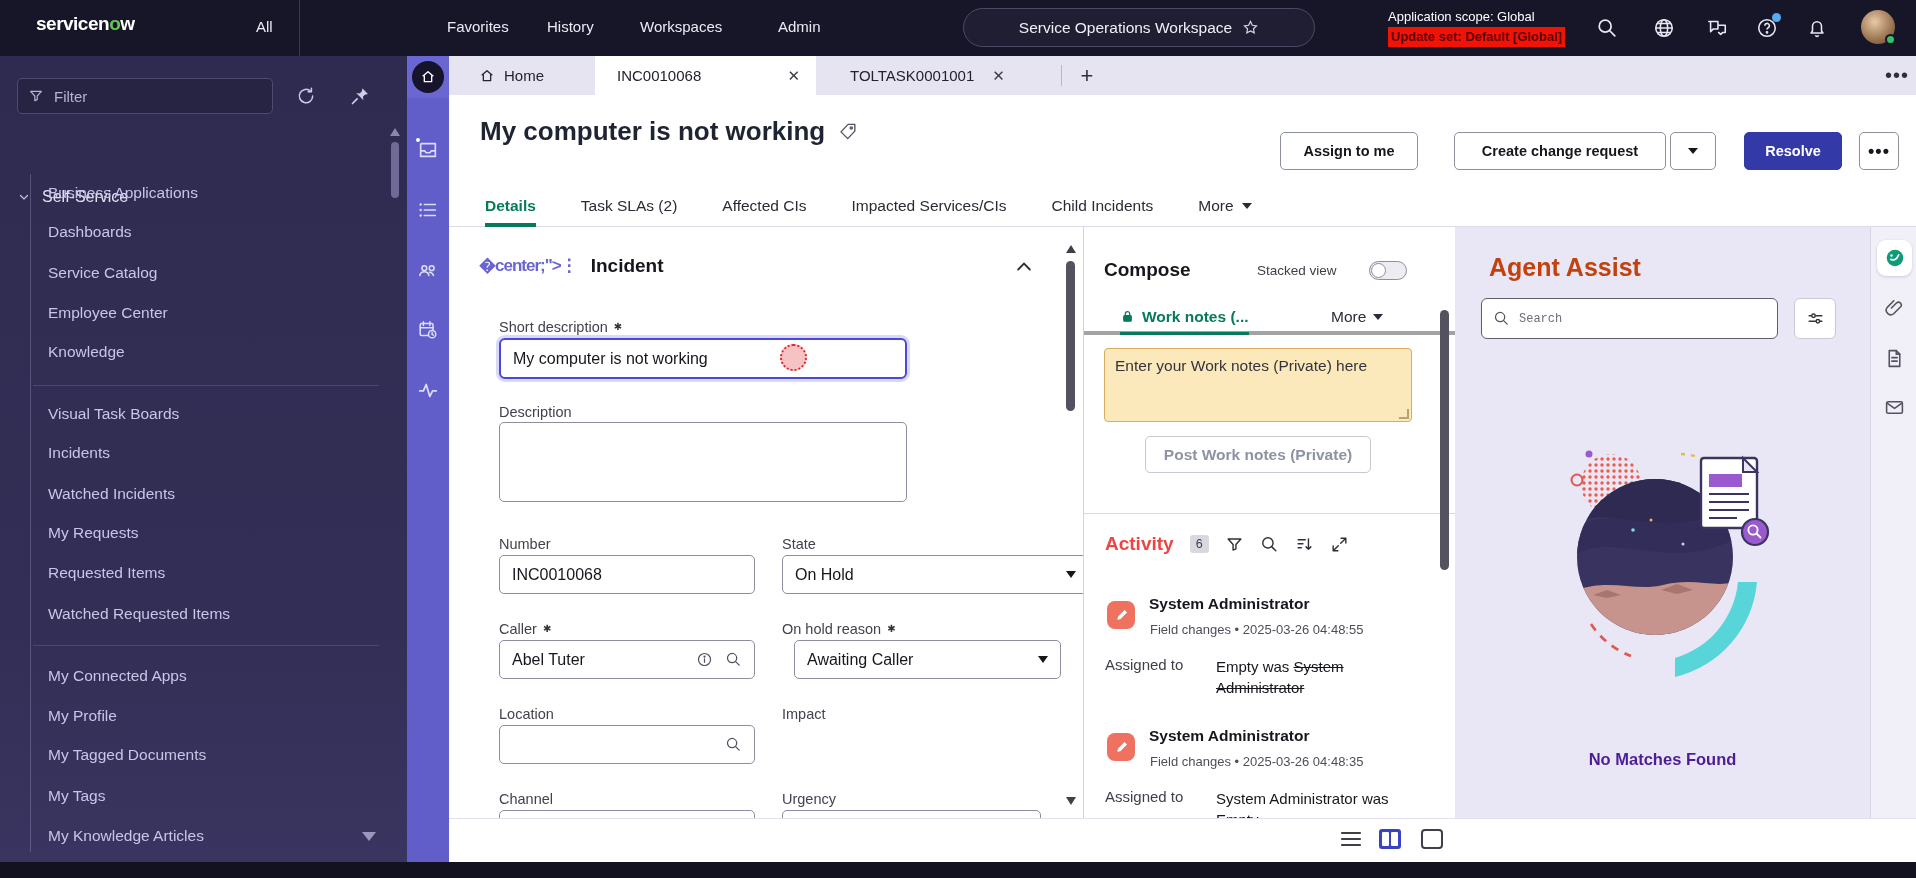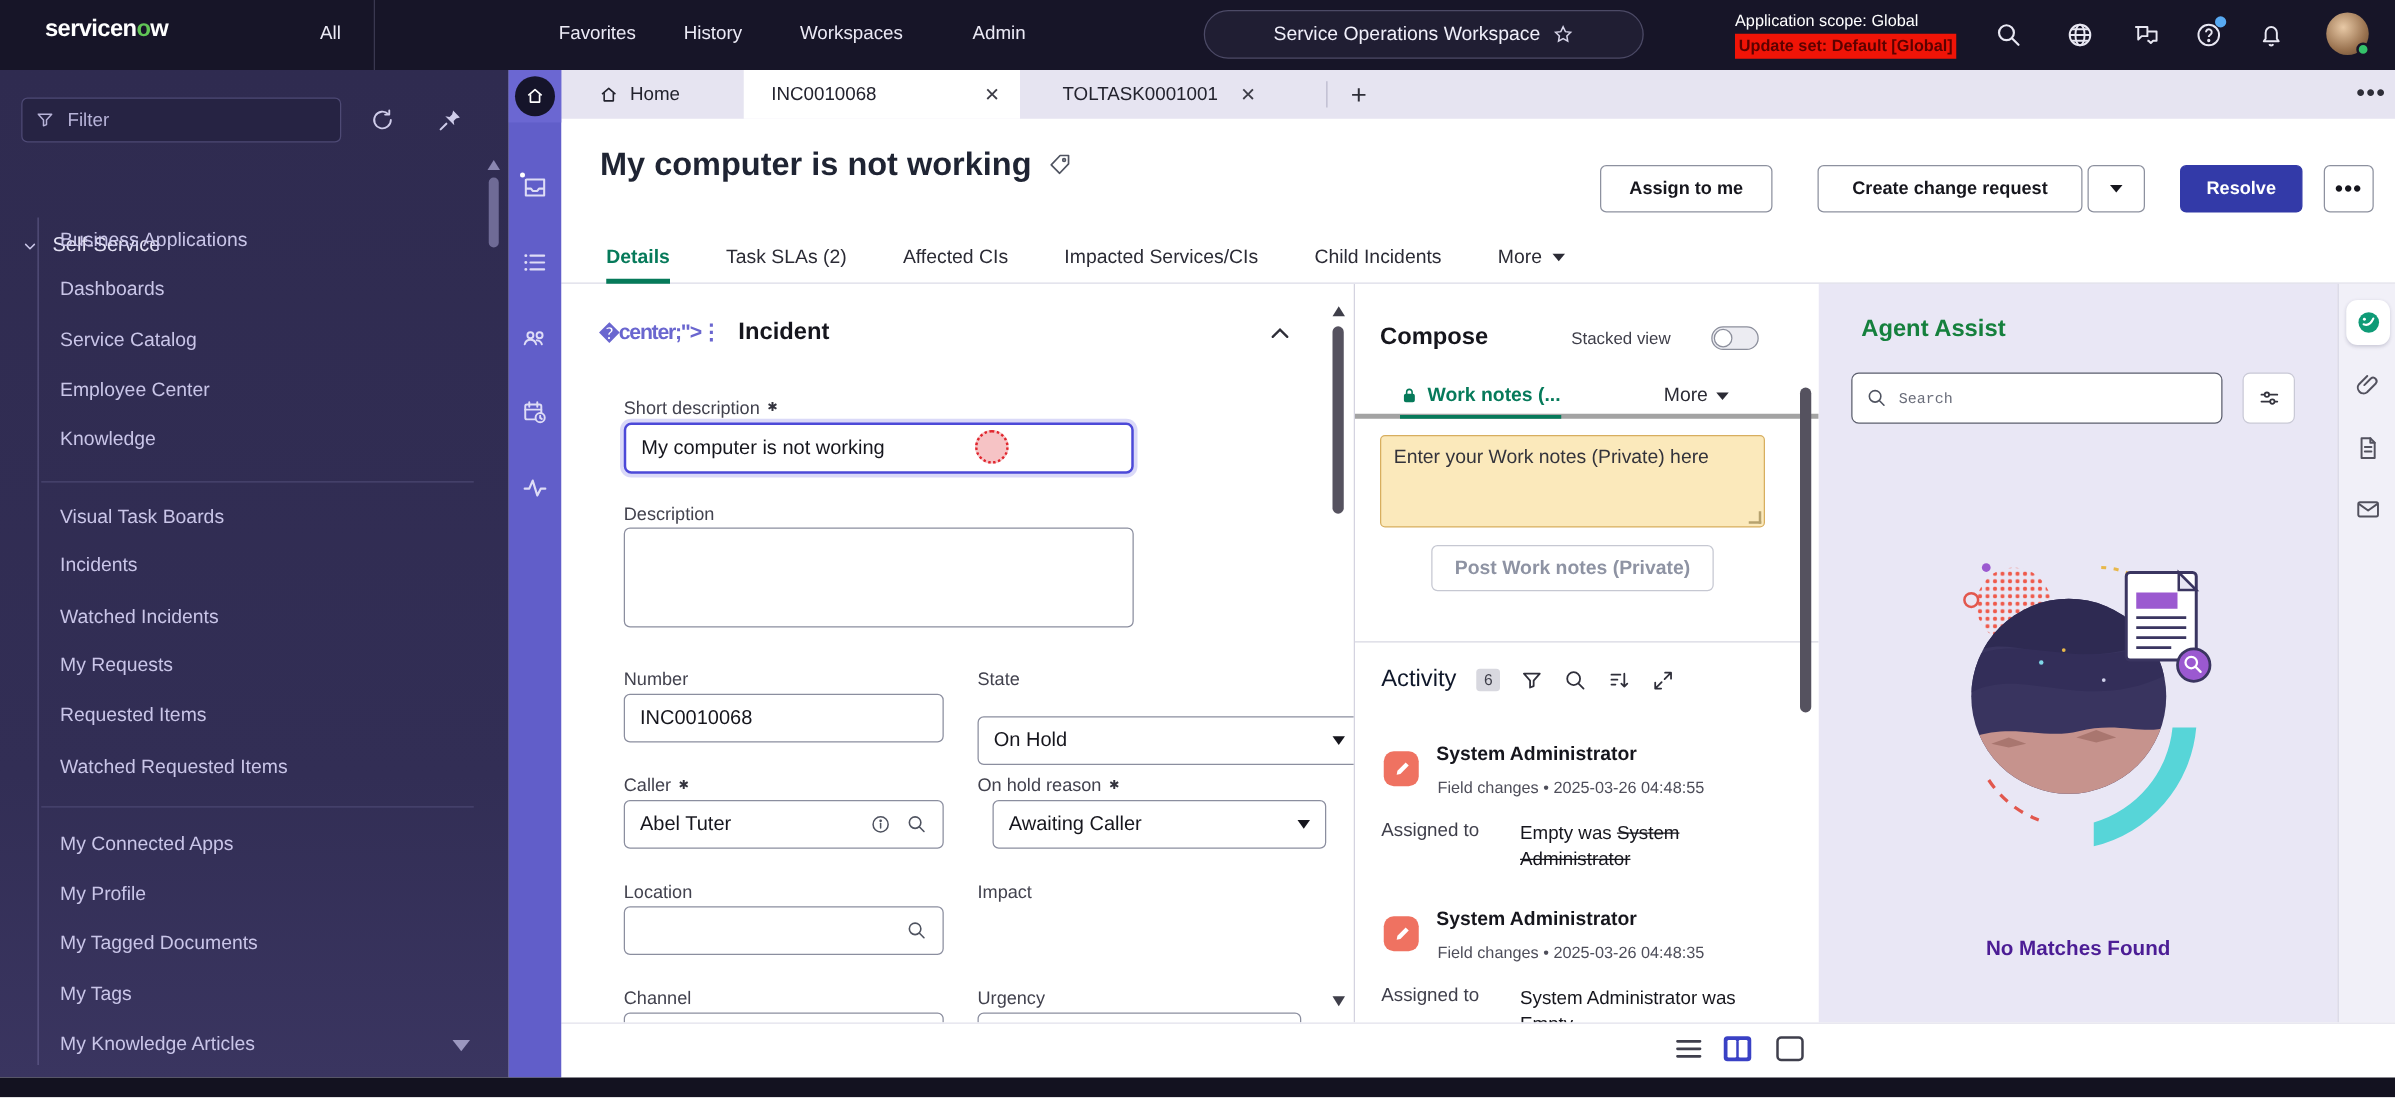--- a/index.html
+++ b/index.html
@@ -112,36 +112,36 @@
   .cp-tab-wn svg { width:15px; height:15px; }
   .cp-more { position:absolute; left:247px; top:0; height:31px; display:flex; align-items:center; gap:7px; font-size:15.5px; color:#2b2b35; cursor:pointer; }
   .cp-more .mcaret { width:0;height:0;border-left:5px solid transparent;border-right:5px solid transparent;border-top:6px solid #2b2b35; }
   .wn-box { position:absolute; left:20px; top:121px; width:308px; height:74px; background:#fbe9bb; border:1px solid #d7ae5f; border-radius:4px; padding:8px 10px; }
   .wn-box textarea { width:100%; height:100%; background:transparent; border:none; outline:none; resize:none; font-family:inherit; font-size:15.5px; color:#33333b; }
   .wn-box textarea::placeholder { color:#33333b; opacity:1; }
   .wn-grip { position:absolute; right:2px; bottom:2px; width:10px; height:10px; border-right:2px solid #9a854e; border-bottom:2px solid #9a854e; opacity:.7; }
   .post-btn { position:absolute; left:61px; top:209px; width:226px; height:37px; border:1px solid #c6c8d2; border-radius:5px; background:#fff; color:#8e93a3; font-size:15.5px; font-weight:600; font-family:inherit; }
   .cp-div { position:absolute; left:0; top:286px; width:371px; height:1px; background:#d8d8e2; }
   .act-head { position:absolute; left:21px; top:306px; display:flex; align-items:center; gap:16px; }
-  .act-title { font-size:19px; font-weight:400; color:#0f172a; }
+  .act-title { font-size:19px; font-weight:700; color:#ef4444; }
   .act-badge { background:#d8d8df; border-radius:3px; font-size:12.5px; color:#3e3e49; padding:2px 6px; }
   .act-icon { width:19px; height:19px; color:#2f2f3a; cursor:pointer; }
   .act-icon svg { width:19px; height:19px; }
   .act-avatar { position:absolute; left:23px; width:28px; height:28px; border-radius:8px; background:#ef7261; display:flex; align-items:center; justify-content:center; }
   .act-avatar svg { width:15px; height:15px; color:#fff; }
   .act-name { position:absolute; left:65px; font-size:15.5px; font-weight:700; color:#16161d; }
   .act-meta { position:absolute; left:66px; font-size:13px; color:#4e4e5a; }
   .act-field { position:absolute; left:21px; font-size:15px; color:#3f3f4b; }
   .act-value { position:absolute; left:132px; width:180px; font-size:15px; color:#16161d; line-height:21px; }
   .act-value s { color:#16161d; }
   .cscroll { position:absolute; left:356px; top:83px; width:9px; height:260px; background:#55525f; border-radius:5px; }
 
   
   .assist-panel { left:1455px; width:415px; background:#e9e7f5; }
-  .aa-title { position:absolute; left:34px; top:26px; font-size:19px; font-weight:700; color:#15803d; }
+  .aa-title { position:absolute; left:34px; top:26px; font-size:25px; font-weight:700; color:#c2410c; }
   .aa-search { position:absolute; left:26px; top:71px; width:297px; height:41px; background:#fff; border:1px solid #5b5e6d; border-radius:6px; display:flex; align-items:center; gap:9px; padding:0 11px; }
   .aa-search svg { width:17px; height:17px; color:#4f5360; flex:none; }
   .aa-search input { border:none; outline:none; width:100%; font-size:12px; font-family:Liberation Mono, monospace; color:#7f1d1d; background:transparent; }
   .aa-search input::placeholder { color:#6a6d7a; }
   .aa-settings { position:absolute; left:339px; top:71px; width:42px; height:41px; background:#fff; border:1px solid #c9c9d6; border-radius:6px; display:flex; align-items:center; justify-content:center; cursor:pointer; }
   .aa-settings svg { width:19px; height:19px; color:#34343e; }
   .aa-illus { position:absolute; left:78px; top:205px; width:250px; height:250px; }
   .aa-empty-title { position:absolute; left:0; top:523px; width:415px; text-align:center; font-size:16.5px; font-weight:600; color:#4c1d95; }
   .aa-empty-sub { position:absolute; left:0; top:551px; width:415px; text-align:center; font-size:13.5px; color:#4b4b58; line-height:18px; }
 
@@ -395,21 +395,21 @@
     <div class="field-label" style="left:50px;top:177px">Description</div>
     <div class="fld" style="left:50px;top:195px;width:408px;height:80px;align-items:flex-start">
       <textarea style="width: 100%; height: 100%; border: none; outline: none; resize: none; font-family: inherit; font-size: 16px; background: transparent;"></textarea>
     </div>
 
     <div class="field-label" style="left:50px;top:309px">Number</div>
     <div class="fld" style="left:50px;top:328px;width:256px">
       <input value="INC0010068" style="">
     </div>
     <div class="field-label" style="left:333px;top:309px">State</div>
-    <div class="fld sel" style="left:333px;top:346px;width:307px">
+    <div class="fld sel" style="left:333px;top:328px;width:307px">
       <span>On Hold</span>
         <span class="caret"></span>
     </div>
 
     <div class="field-label req" style="left:50px;top:394px">Caller</div>
     <div class="fld" style="left:50px;top:413px;width:256px;gap:12px">
       <input value="Abel Tuter" style="">
       <svg viewBox="0 0 24 24" fill="none" stroke="currentColor" stroke-width="1.7">
           <circle cx="12" cy="12" r="8.5"></circle>
           <path d="M12 11v5" stroke-linecap="round"></path>

